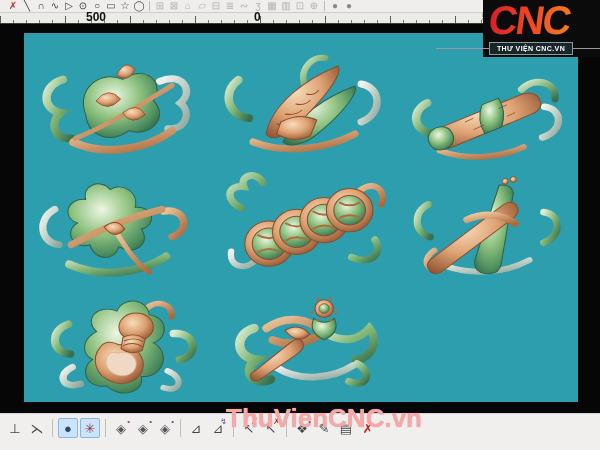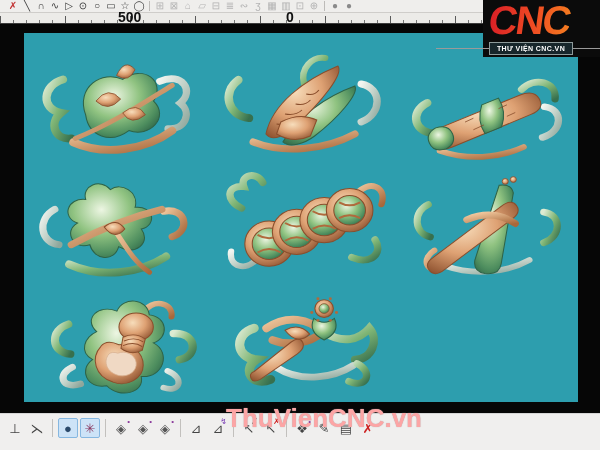--- a/index.html
+++ b/index.html
@@ -23,21 +23,21 @@
   .ruler{
     position:absolute;left:0;top:13px;width:600px;height:11px;
     background:#ecebe8;border-bottom:1px solid #3c3c3c;z-index:3;box-sizing:border-box;
     background-image:
       repeating-linear-gradient(90deg,#5a5a5a 0,#5a5a5a 1px,transparent 1px,transparent 65px),
       repeating-linear-gradient(90deg,#777 0,#777 1px,transparent 1px,transparent 13px);
     background-size:600px 7px,600px 3px;
     background-position:bottom left,bottom left;
     background-repeat:no-repeat;
   }
-  .ruler-label{position:absolute;top:0;font-size:14px;font-weight:bold;color:#111;line-height:9px;margin-left:32px;}
+  .ruler-label{position:absolute;top:0;font-size:12px;font-weight:bold;color:#111;line-height:9px;}
   
   .canvas-frame{position:absolute;left:0;top:24px;width:600px;height:389px;background:#060606;z-index:1;}
   .viewport{position:absolute;left:24px;top:9px;width:554px;height:369px;background:#2d9eae;}
   .relief{position:absolute;}
   .relief svg{width:100%;height:100%;display:block;}
   
   .logo-bg{position:absolute;left:483px;top:0;width:117px;height:57px;background:#0b0b0b;z-index:4;}
   .logo-line{position:absolute;left:436px;top:48px;width:164px;height:1px;background:#9a9a9a;z-index:4;}
   .logo-text{
     position:absolute;left:489px;top:-2px;z-index:5;

